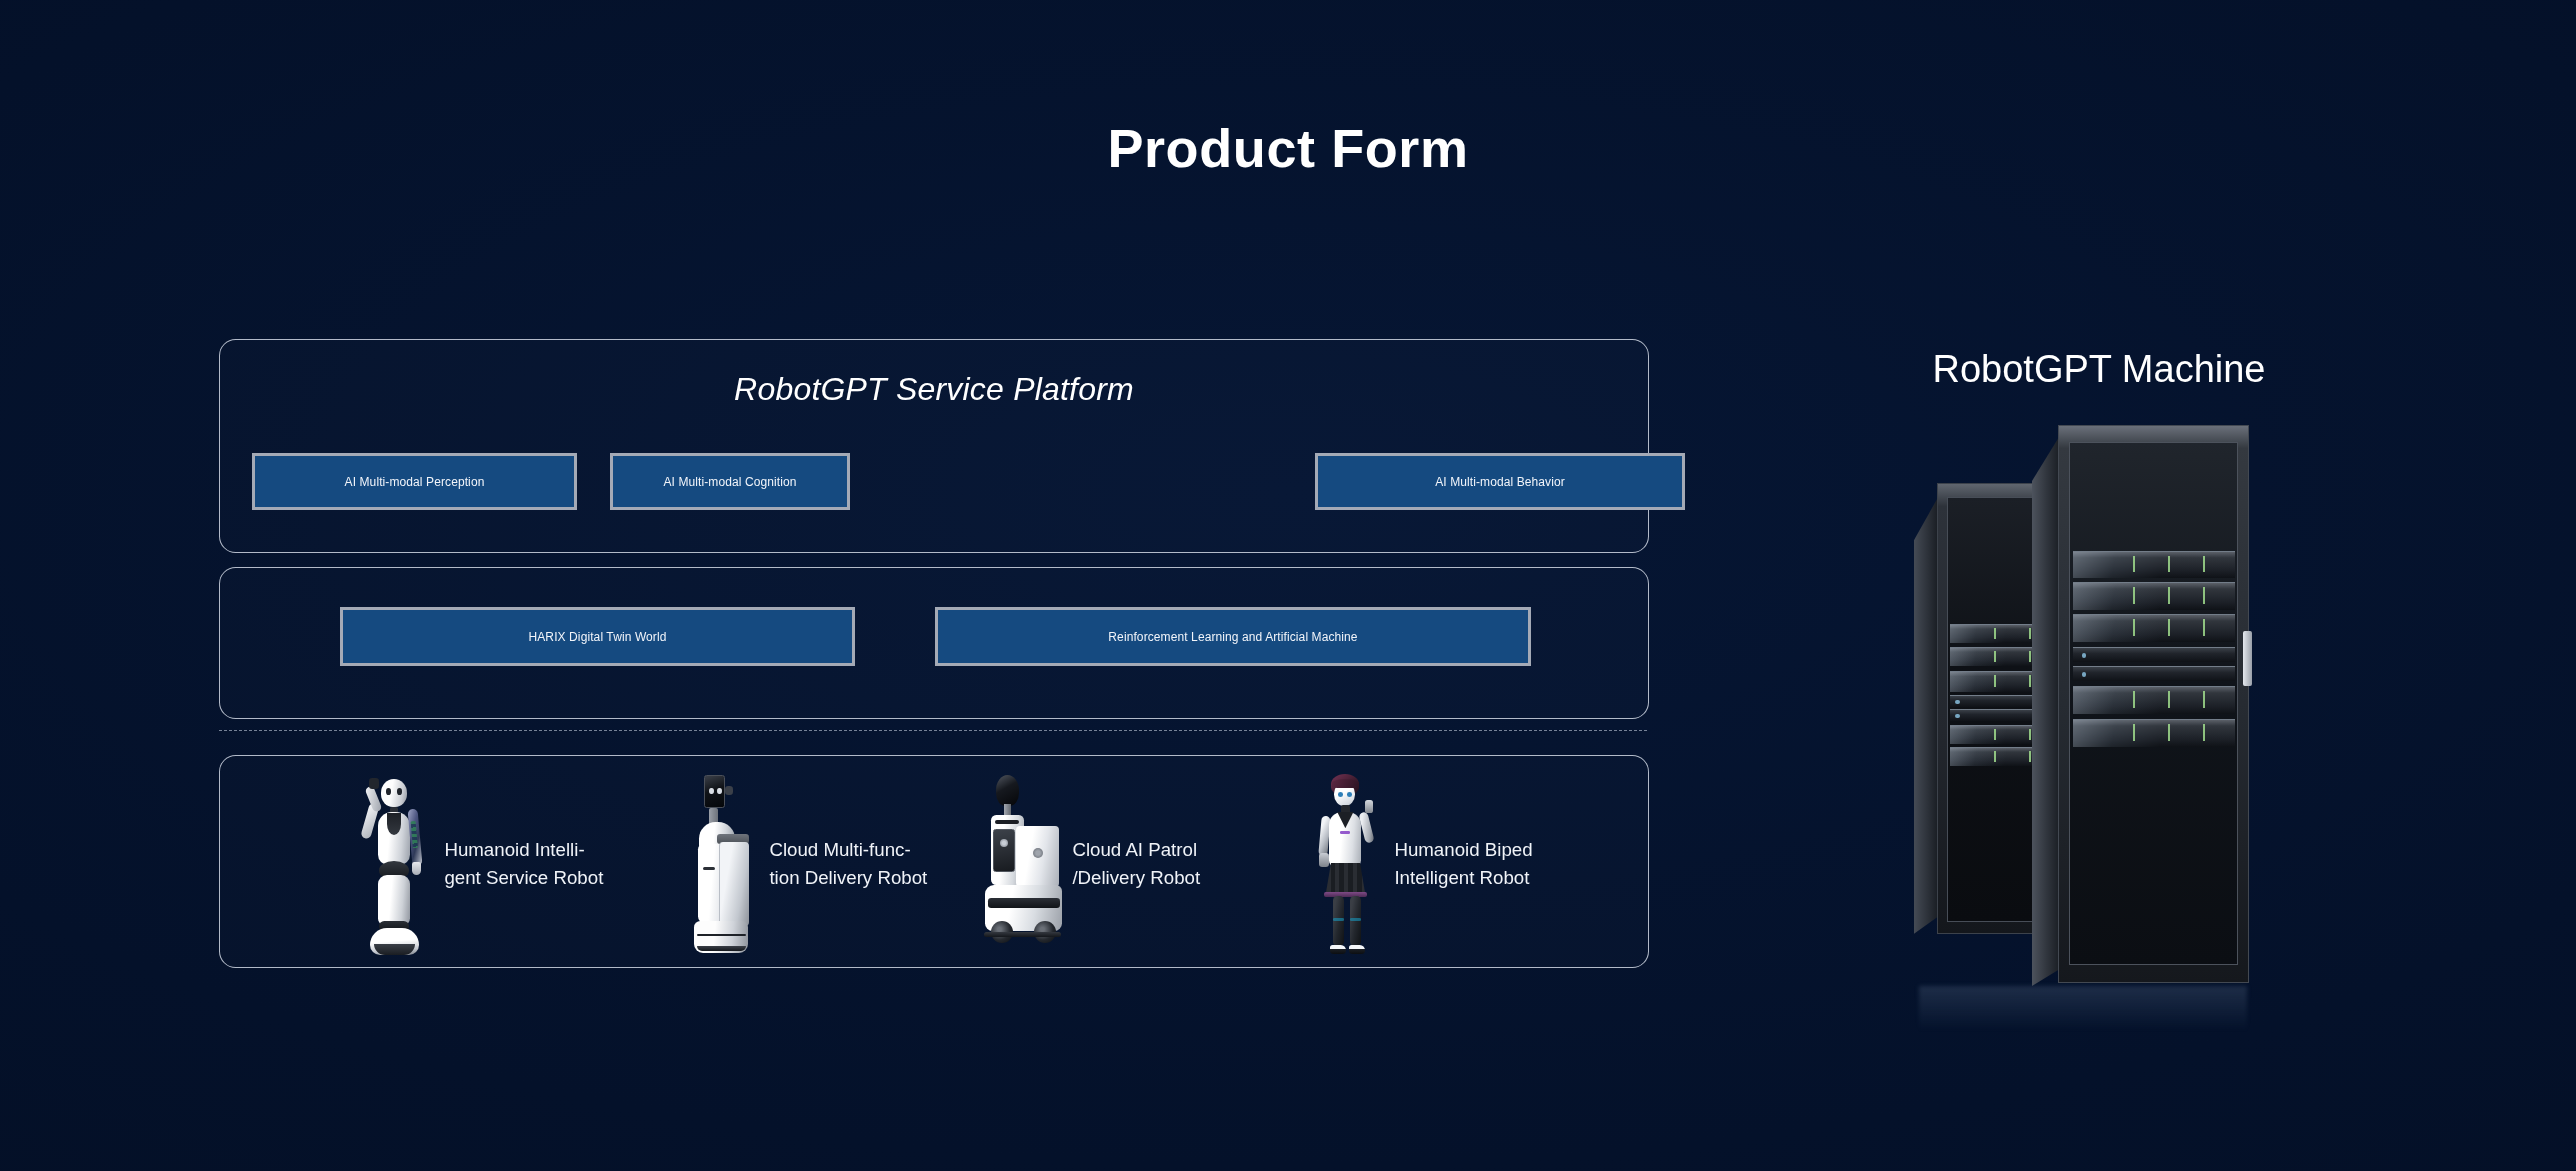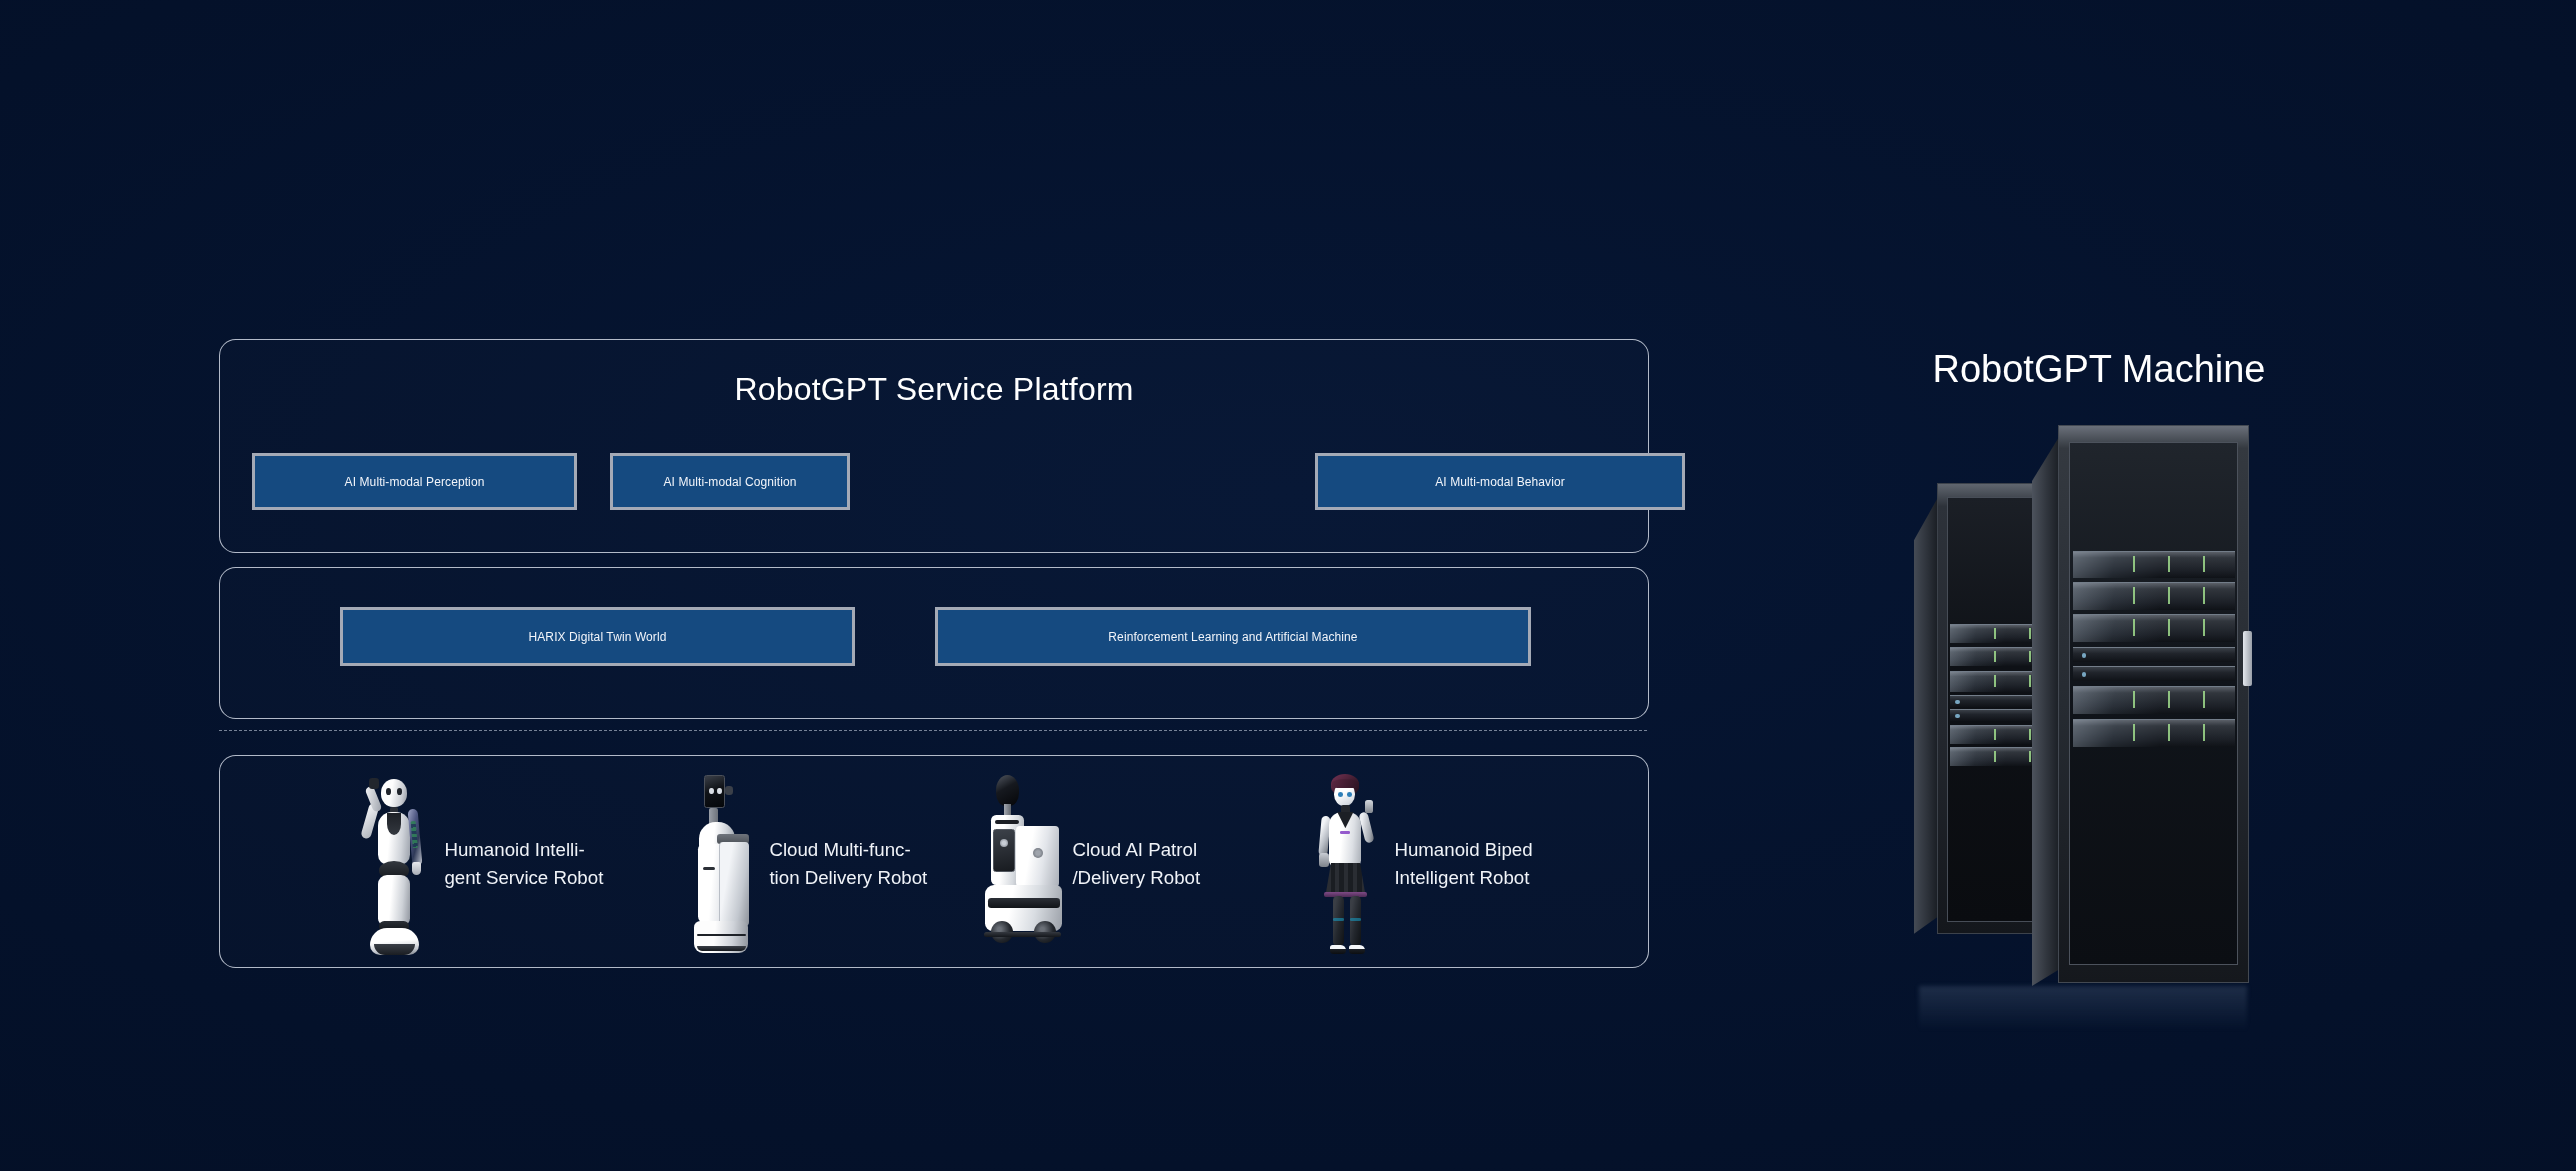--- a/index.html
+++ b/index.html
@@ -28,20 +28,21 @@
     letter-spacing:0.6px;
     color:#ffffff;
   }
 
   
   .panel{
     position:absolute;
     border:1.3px solid rgba(223,229,240,.80);
     border-radius:16.7px;
     background:rgba(255,255,255,.012);
+    font-style:italic;
   }
   #panel-platform { left:219px; top:339px;  width:1430px; height:214px; }
   #panel-harix    { left:219px; top:567px;  width:1430px; height:152px; }
   #panel-robots   { left:219px; top:755px; width:1430px; height:213px; }
 
   .panel-title{
     position:absolute;
     left:0; top:31px;
     width:100%;
     text-align:center;
@@ -493,20 +494,21 @@
     position:absolute; left:13px; top:567px; width:328px; height:45px;
     background:linear-gradient(180deg,rgba(120,145,175,.22),rgba(8,18,38,0));
     filter:blur(1.9px);
   }
 </style>
 </head>
 <body>
 
 <div id="stage">
 
+  <div class="page-title">Product Form</div>
 
   <div class="panel" id="panel-platform">
     <div class="panel-title">RobotGPT Service Platform</div>
   </div>
 
   <div class="chip chip-row1" id="chip-0">AI Multi-modal Perception</div>
   <div class="chip chip-row1" id="chip-1">AI Multi-modal Cognition</div>
   <div class="chip chip-row1" id="chip-3">AI Multi-modal Behavior</div>
 
   <div class="panel" id="panel-harix"></div>

